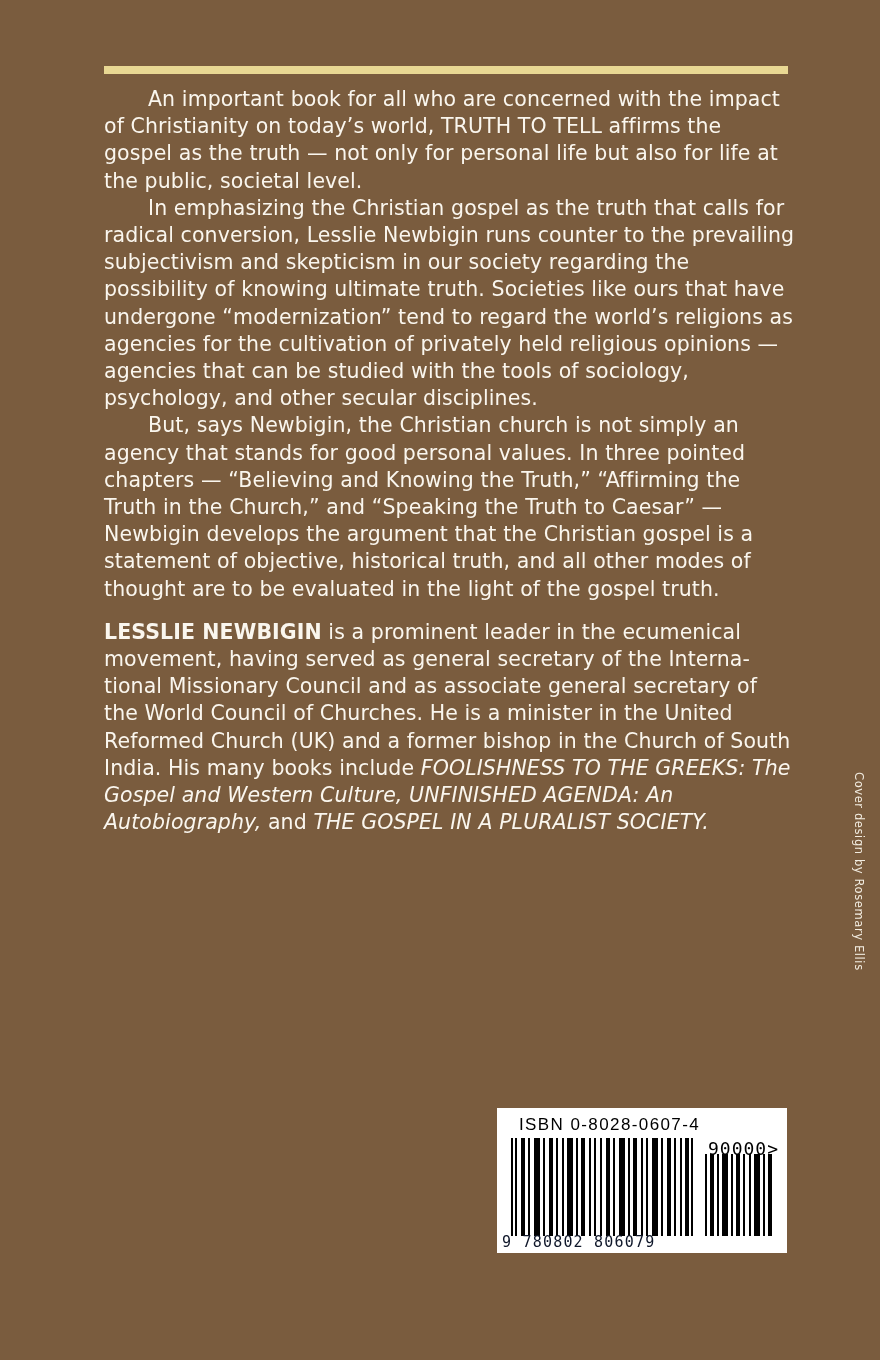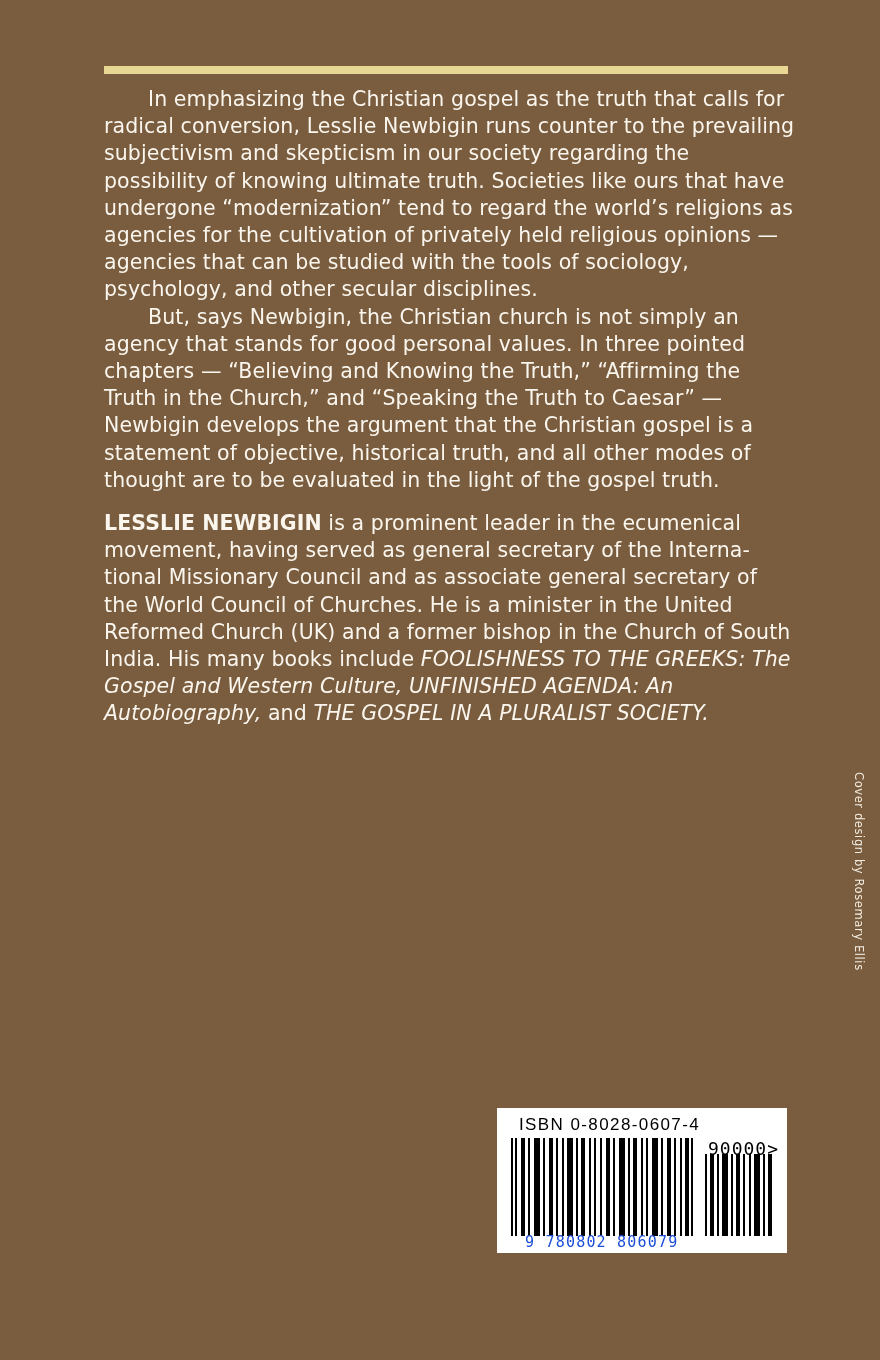--- a/index.html
+++ b/index.html
@@ -112,33 +112,35 @@
     bottom: 0;
     background: #000;
   }
   .bc-human {
     position: absolute;
     left: 5px;
     top: 125px;
     font-family: "DejaVu Sans Mono", monospace;
     font-size: 15px;
     letter-spacing: 1.2px;
-    color: #1d4ed8;
-    white-space: nowrap;
-    margin-left: 23px;
+    color: #0f172a;
+    white-space: nowrap;
   }
 </style>
 </head>
 <body>
 
 <div class="cover">
 
   <div class="rule"></div>
 
   <div class="blurb">
+    <p>
+      <span>An important book for all who are concerned with the impact of Christianity on today’s world, TRUTH TO TELL affirms the gospel as the truth — not only for personal life but also for life at the public, societal level.</span>
+    </p>
     <p>
       <span>In emphasizing the Christian gospel as the truth that calls for radical conversion, Lesslie Newbigin runs counter to the prevailing subjectivism and skepticism in our society regarding the possibility of knowing ultimate truth. Societies like ours that have undergone “modernization” tend to regard the world’s religions as agencies for the cultivation of privately held religious opinions — agencies that can be studied with the tools of sociology, psychology, and other secular disciplines.</span>
     </p>
     <p>
       <span>But, says Newbigin, the Christian church is not simply an agency that stands for good personal values. In three pointed chapters — “Believing and Knowing the Truth,” “Affirming the Truth in the Church,” and “Speaking the Truth to Caesar” — Newbigin develops the argument that the Christian gospel is a statement of objective, historical truth, and all other modes of thought are to be evaluated in the light of the gospel truth.</span>
     </p>
     <p class="noindent bio"><b>LESSLIE NEWBIGIN</b><span> is a prominent leader in the ecumenical movement, having served as general secretary of the Interna-tional Missionary Council and as associate general secretary of the World Council of Churches. He is a minister in the United Reformed Church (UK) and a former bishop in the Church of South India. His many books include </span><em>FOOLISHNESS TO THE GREEKS: The  Gospel and Western Culture,</em><span> </span><em>UNFINISHED AGENDA: An Autobiography,</em><span> and </span><em>THE GOSPEL IN A PLURALIST SOCIETY.</em></p>
   </div>
 
   <div class="sidetext">Cover design by Rosemary Ellis</div>

